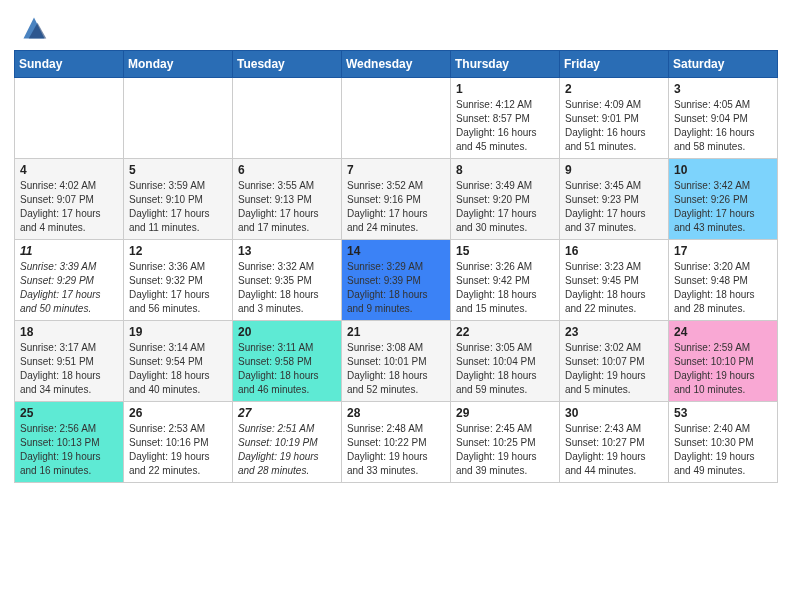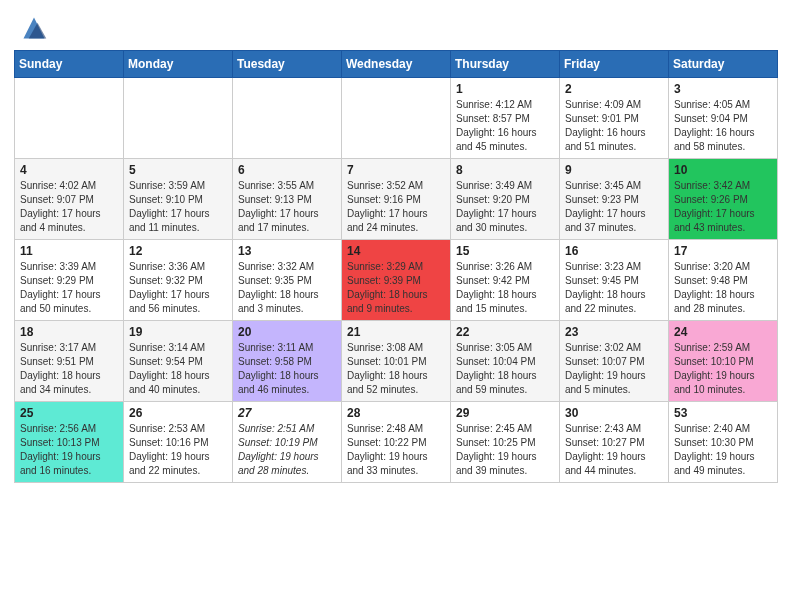--- a/index.html
+++ b/index.html
@@ -160,39 +160,39 @@
           <div class="day-info">Sunrise: 3:52 AM<br>Sunset: 9:16 PM<br>Daylight: 17 hours and 24 minutes.</div>
         </td>
         <td style="background: rgb(245, 245, 245);">
           <span class="day-number">8</span>
           <div class="day-info">Sunrise: 3:49 AM<br>Sunset: 9:20 PM<br>Daylight: 17 hours and 30 minutes.</div>
         </td>
         <td style="background: rgb(245, 245, 245);">
           <span class="day-number">9</span>
           <div class="day-info">Sunrise: 3:45 AM<br>Sunset: 9:23 PM<br>Daylight: 17 hours and 37 minutes.</div>
         </td>
-        <td style="background: #22c55e;">
+        <td style="background: #7dd3fc;">
           <span class="day-number">10</span>
           <div class="day-info">Sunrise: 3:42 AM<br>Sunset: 9:26 PM<br>Daylight: 17 hours and 43 minutes.</div>
         </td>
       </tr>
       <tr>
-        <td style="background: rgb(255, 255, 255);">
+        <td style="background: rgb(255, 255, 255); font-style: italic;">
           <span class="day-number">11</span>
           <div class="day-info">Sunrise: 3:39 AM<br>Sunset: 9:29 PM<br>Daylight: 17 hours and 50 minutes.</div>
         </td>
         <td style="background: rgb(255, 255, 255);">
           <span class="day-number">12</span>
           <div class="day-info">Sunrise: 3:36 AM<br>Sunset: 9:32 PM<br>Daylight: 17 hours and 56 minutes.</div>
         </td>
         <td style="background: rgb(255, 255, 255);">
           <span class="day-number">13</span>
           <div class="day-info">Sunrise: 3:32 AM<br>Sunset: 9:35 PM<br>Daylight: 18 hours and 3 minutes.</div>
         </td>
-        <td style="background: #ef4444;">
+        <td style="background: #3b82f6;">
           <span class="day-number">14</span>
           <div class="day-info">Sunrise: 3:29 AM<br>Sunset: 9:39 PM<br>Daylight: 18 hours and 9 minutes.</div>
         </td>
         <td style="background: rgb(255, 255, 255);">
           <span class="day-number">15</span>
           <div class="day-info">Sunrise: 3:26 AM<br>Sunset: 9:42 PM<br>Daylight: 18 hours and 15 minutes.</div>
         </td>
         <td style="background: rgb(255, 255, 255);">
           <span class="day-number">16</span>
           <div class="day-info">Sunrise: 3:23 AM<br>Sunset: 9:45 PM<br>Daylight: 18 hours and 22 minutes.</div>
@@ -204,21 +204,21 @@
       </tr>
       <tr>
         <td style="background: rgb(245, 245, 245);">
           <span class="day-number">18</span>
           <div class="day-info">Sunrise: 3:17 AM<br>Sunset: 9:51 PM<br>Daylight: 18 hours and 34 minutes.</div>
         </td>
         <td style="background: rgb(245, 245, 245);">
           <span class="day-number">19</span>
           <div class="day-info">Sunrise: 3:14 AM<br>Sunset: 9:54 PM<br>Daylight: 18 hours and 40 minutes.</div>
         </td>
-        <td style="background: #c4b5fd;">
+        <td style="background: #5eead4;">
           <span class="day-number">20</span>
           <div class="day-info">Sunrise: 3:11 AM<br>Sunset: 9:58 PM<br>Daylight: 18 hours and 46 minutes.</div>
         </td>
         <td style="background: rgb(245, 245, 245);">
           <span class="day-number">21</span>
           <div class="day-info">Sunrise: 3:08 AM<br>Sunset: 10:01 PM<br>Daylight: 18 hours and 52 minutes.</div>
         </td>
         <td style="background: rgb(245, 245, 245);">
           <span class="day-number">22</span>
           <div class="day-info">Sunrise: 3:05 AM<br>Sunset: 10:04 PM<br>Daylight: 18 hours and 59 minutes.</div>

